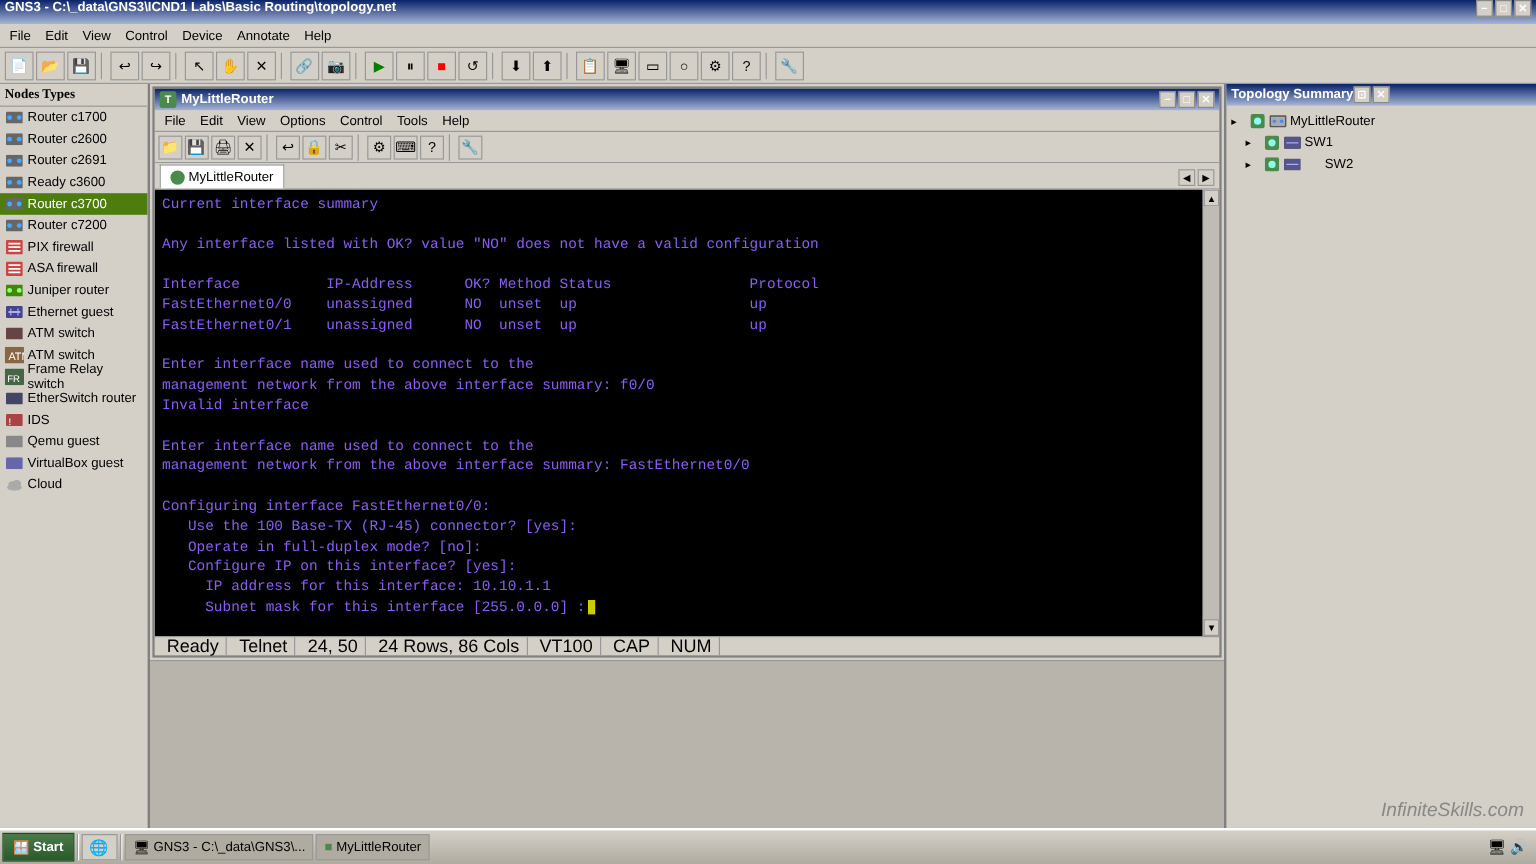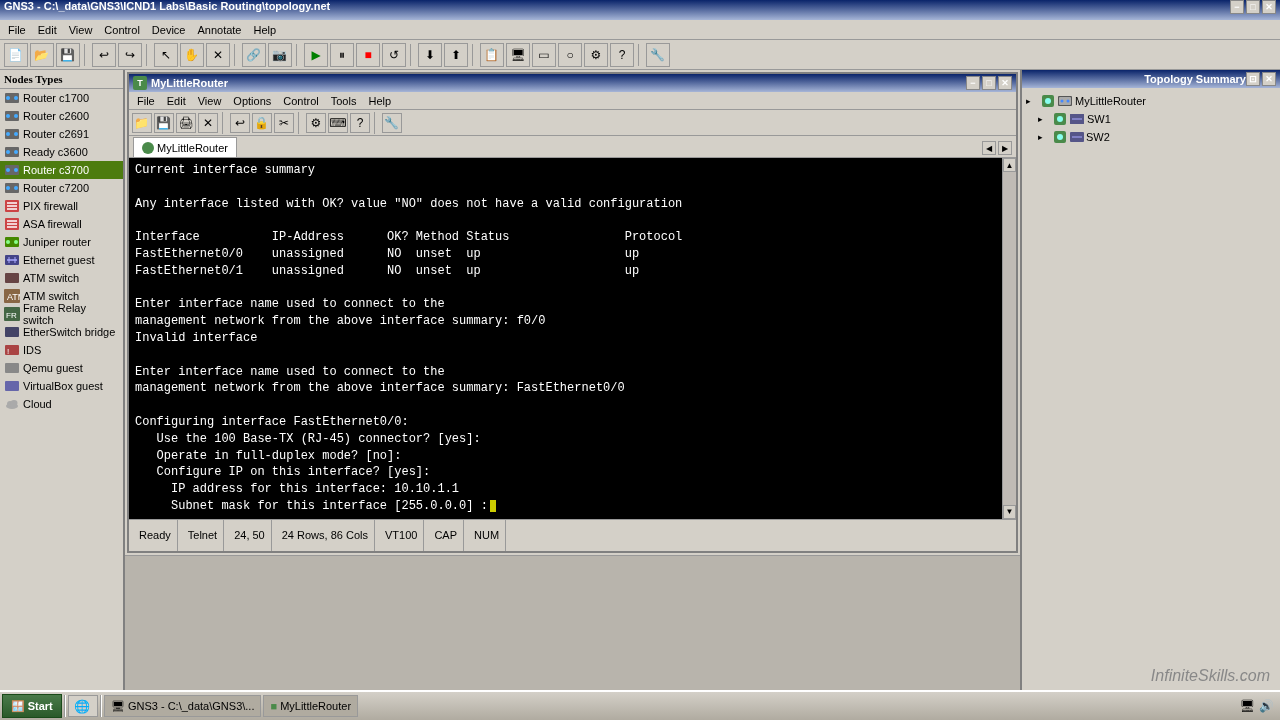--- a/index.html
+++ b/index.html
@@ -147,21 +147,21 @@
       align-items: center;
       gap: 3px;
       cursor: pointer;
       height: 20px;
     }
     .tab-icon { width: 12px; height: 12px; background: #4a8a4a; border-radius: 50%; }
 
     #terminal-content {
       flex: 1;
       background: #000000;
-      color: #ffffff;
+      color: #8b5cf6;
       font-family: 'Courier New', monospace;
       font-size: 12px;
       padding: 4px 6px;
       overflow: hidden;
       position: relative;
     }
     #terminal-scrollbar {
       width: 14px;
       background: #d4d0c8;
       border-left: 1px solid #999;
@@ -169,45 +169,45 @@
       flex-direction: column;
     }
     #terminal-body {
       display: flex;
       flex: 1;
       overflow: hidden;
     }
 
     #terminal-status {
       background: #d4d0c8;
-      height: 32px;
+      height: 16px;
       display: flex;
       align-items: center;
       padding: 0 4px;
       border-top: 1px solid #999;
-      font-size: 11px;
+      font-size: 15px;
       gap: 4px;
     }
     .status-section { border-right: 1px solid #999; padding: 0 6px; height: 100%; display: flex; align-items: center; }
 
     
     #topology-panel {
       width: 260px;
       background: #d4d0c8;
       border-left: 2px solid #808080;
       display: flex;
       flex-direction: column;
     }
     #topology-title-bar {
       background: linear-gradient(to bottom, #0a246a, #a6b5d7);
       color: white;
       height: 18px;
       display: flex;
       align-items: center;
-      justify-content: flex-end;
+      justify-content: flex-start;
       padding: 0 4px;
       font-size: 11px;
       font-weight: bold;
     }
     #topology-content {
       flex: 1;
       padding: 4px;
       overflow-y: auto;
     }
     .topo-row {
@@ -471,21 +471,21 @@
           </svg>
       </div>
       <span>Frame Relay switch</span>
     </div>
     <div class="node-item">
       <div class="node-icon">
         <svg width="14" height="10" viewBox="0 0 14 10">
             <rect width="14" height="10" fill="#446" rx="1"></rect>
           </svg>
       </div>
-      <span>EtherSwitch bridge</span>
+      <span>EtherSwitch router</span>
     </div>
     <div class="node-item">
       <div class="node-icon">
         <svg width="14" height="10" viewBox="0 0 14 10">
             <rect width="14" height="10" fill="#a44" rx="1"></rect>
             <text x="2" y="9" font-size="8" fill="#fff">!</text>
           </svg>
       </div>
       <span>IDS</span>
     </div>
@@ -681,21 +681,21 @@
       </div>
 
       <div class="topo-row" style="padding-left:12px;">
         <span class="expand-icon">▸</span>
         <div class="topo-icon">
           <svg width="12" height="12" viewBox="0 0 12 12">
               <rect width="12" height="12" fill="#4a8a4a" rx="2"></rect>
               <circle cx="6" cy="6" r="3" fill="#8fe"></circle>
             </svg>
         </div>
-        <div style="display:flex;align-items:center;gap:2px;">
+        <div style="display:flex;align-items:center;gap:20px;">
           <div style="width:14px;height:10px;">
             <svg width="14" height="10" viewBox="0 0 14 10">
                 <rect width="14" height="10" fill="#558" rx="1"></rect>
                 <line x1="2" y1="5" x2="12" y2="5" stroke="#aaf" stroke-width="1"></line>
               </svg>
           </div>
           <span>SW2</span>
         </div>
       </div>
     </div>

